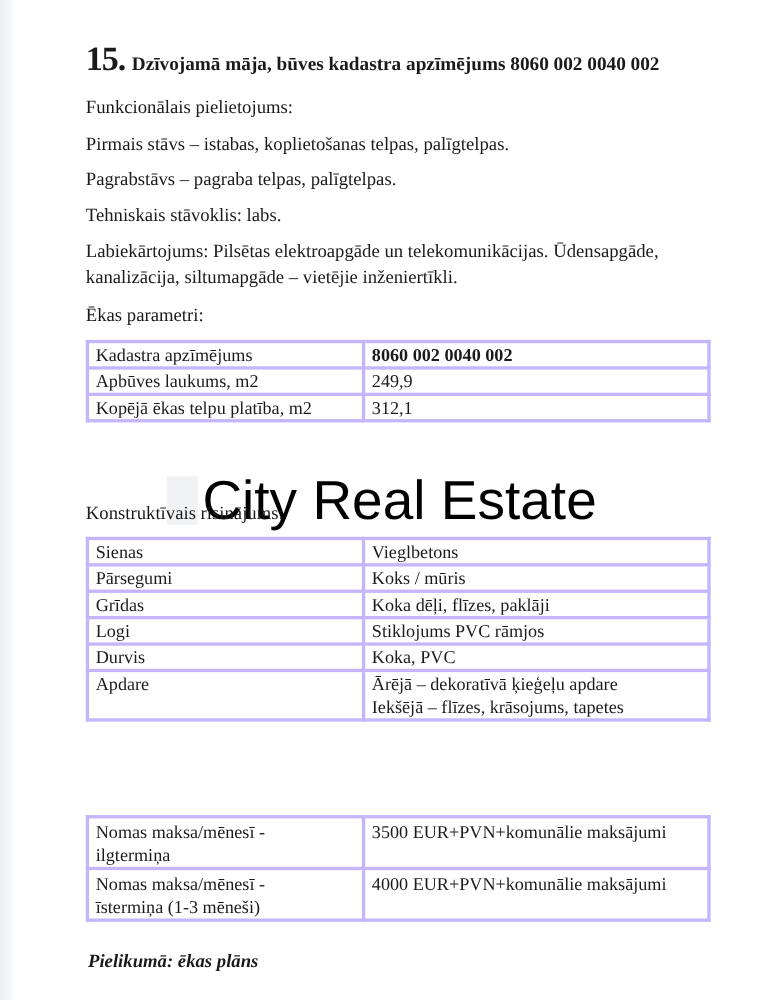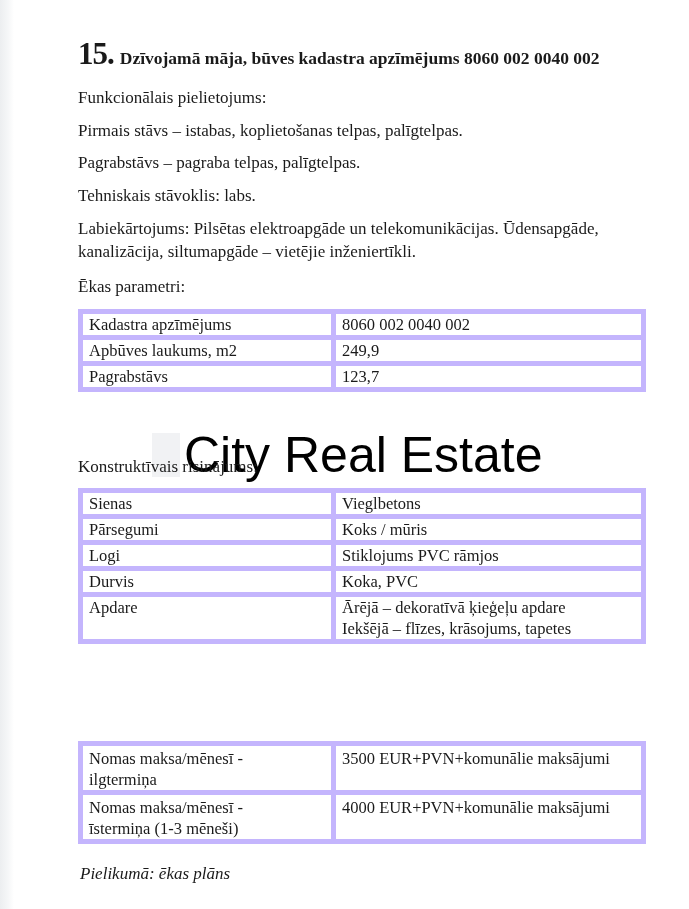--- a/index.html
+++ b/index.html
@@ -25,26 +25,26 @@
     font-weight: bold;
   }
   .heading .num { font-size: 31px; letter-spacing: -1px; }
   .heading .title { font-size: 17.5px; margin-left: 2px; }
   .para { position: absolute; left: 78px; font-size: 17px; line-height: 23px; white-space: nowrap; }
   table.doc {
     position: absolute; left: 78px; width: 568px; border-collapse: collapse;
     font-size: 16.5px; line-height: 21px;
   }
   table.doc td {
-    border: 5px solid #c4b5fd; padding: 0 6px; vertical-align: top; height: 21px;
+    border: 3px solid #c4b5fd; padding: 0 6px; vertical-align: top; height: 21px;
   }
   table.doc td.c1 { width: 236px; }
-  table.doc td.bold { font-weight: normal; }
+  table.doc td.bold { font-weight: bold; }
   .appendix {
-    position: absolute; left: 80px; top: 864px; font-size: 17px; font-weight: normal; font-style: italic;
+    position: absolute; left: 80px; top: 864px; font-size: 17px; font-weight: bold; font-style: italic;
   }
 </style>
 </head>
 <body>
 
 <div class="page-edge"></div>
 
 <div class="watermark">
   <div class="wm-logo"></div>
   <div class="wm-text">City Real Estate</div>
@@ -67,37 +67,41 @@
   <tbody>
       <tr>
     <td class="c1">Kadastra apzīmējums</td>
     <td class="bold">8060 002 0040 002</td>
   </tr>
   <tr>
     <td class="c1">Apbūves laukums, m2</td>
     <td>249,9</td>
   </tr>
   <tr>
-    <td class="c1">Pagrabstāvs</td>
-    <td>123,7</td>
+    <td class="c1">Kopējā ēkas telpu platība, m2</td>
+    <td>312,1</td>
   </tr>
 </tbody>
   </table>
 
 <div class="para" style="top:455px">Konstruktīvais risinājums:</div>
 
 <table class="doc" style="top:488px">
   <tbody>
   <tr>
     <td class="c1">Sienas</td>
     <td>Vieglbetons</td>
   </tr>
   <tr>
     <td class="c1">Pārsegumi</td>
     <td>Koks / mūris</td>
+  </tr>
+  <tr>
+    <td class="c1">Grīdas</td>
+    <td>Koka dēļi, flīzes, paklāji</td>
   </tr>
   <tr>
     <td class="c1">Logi</td>
     <td>Stiklojums PVC rāmjos</td>
   </tr>
   <tr>
     <td class="c1">Durvis</td>
     <td>Koka, PVC</td>
   </tr>
   <tr>

